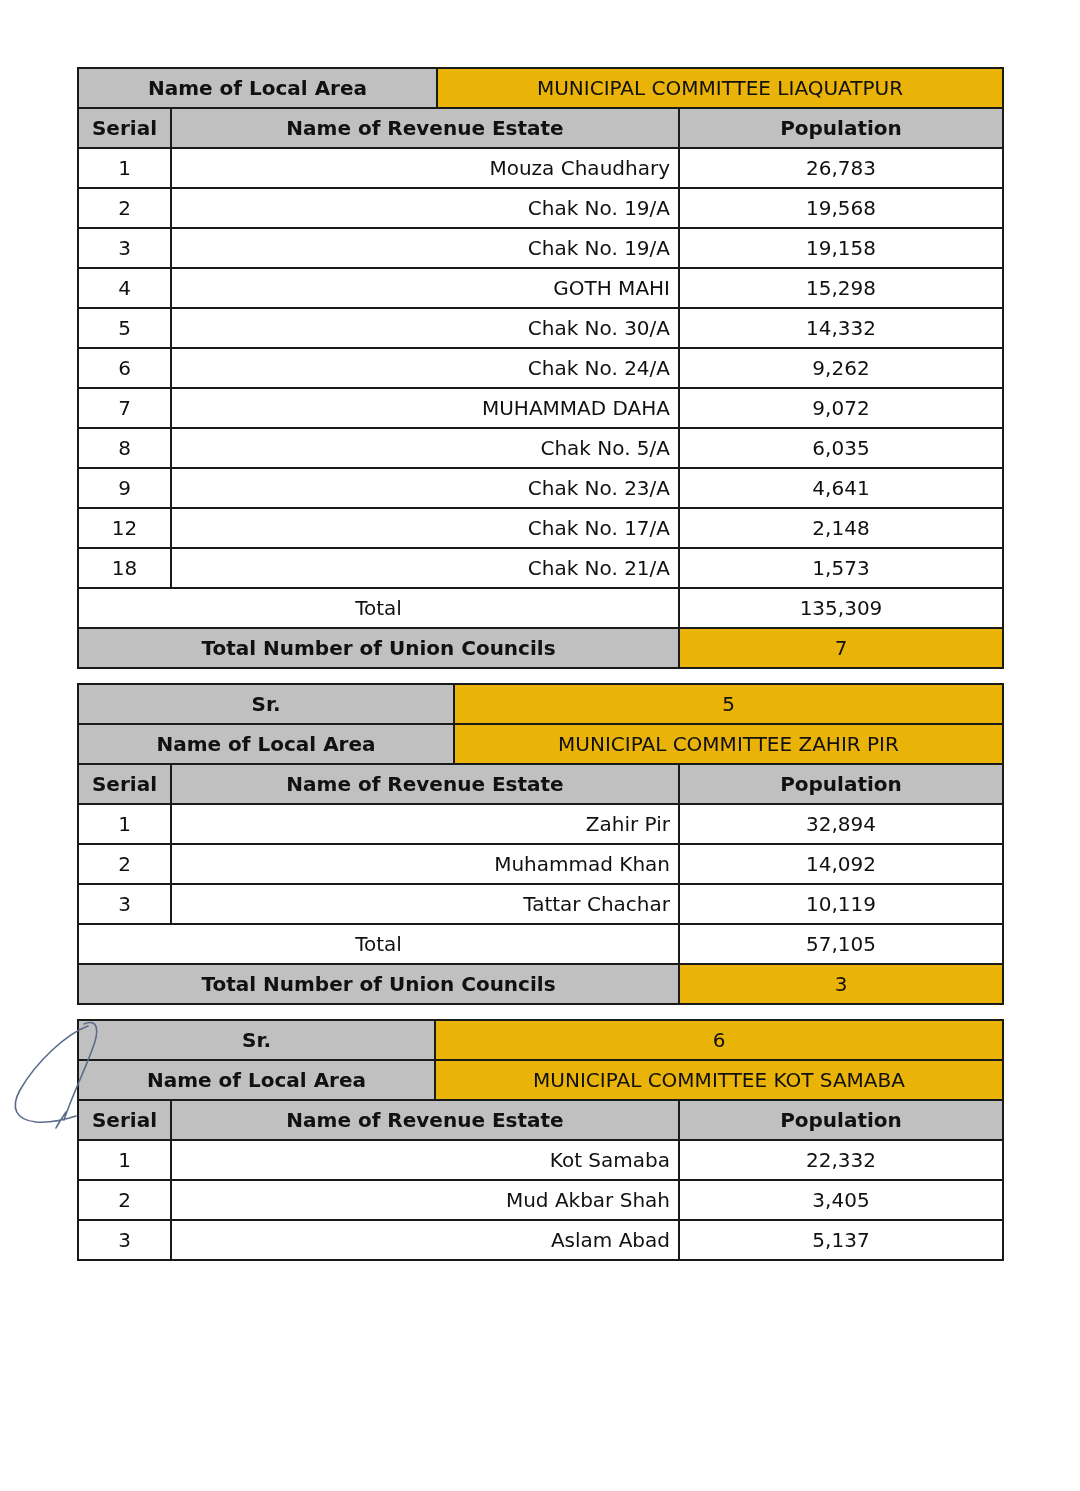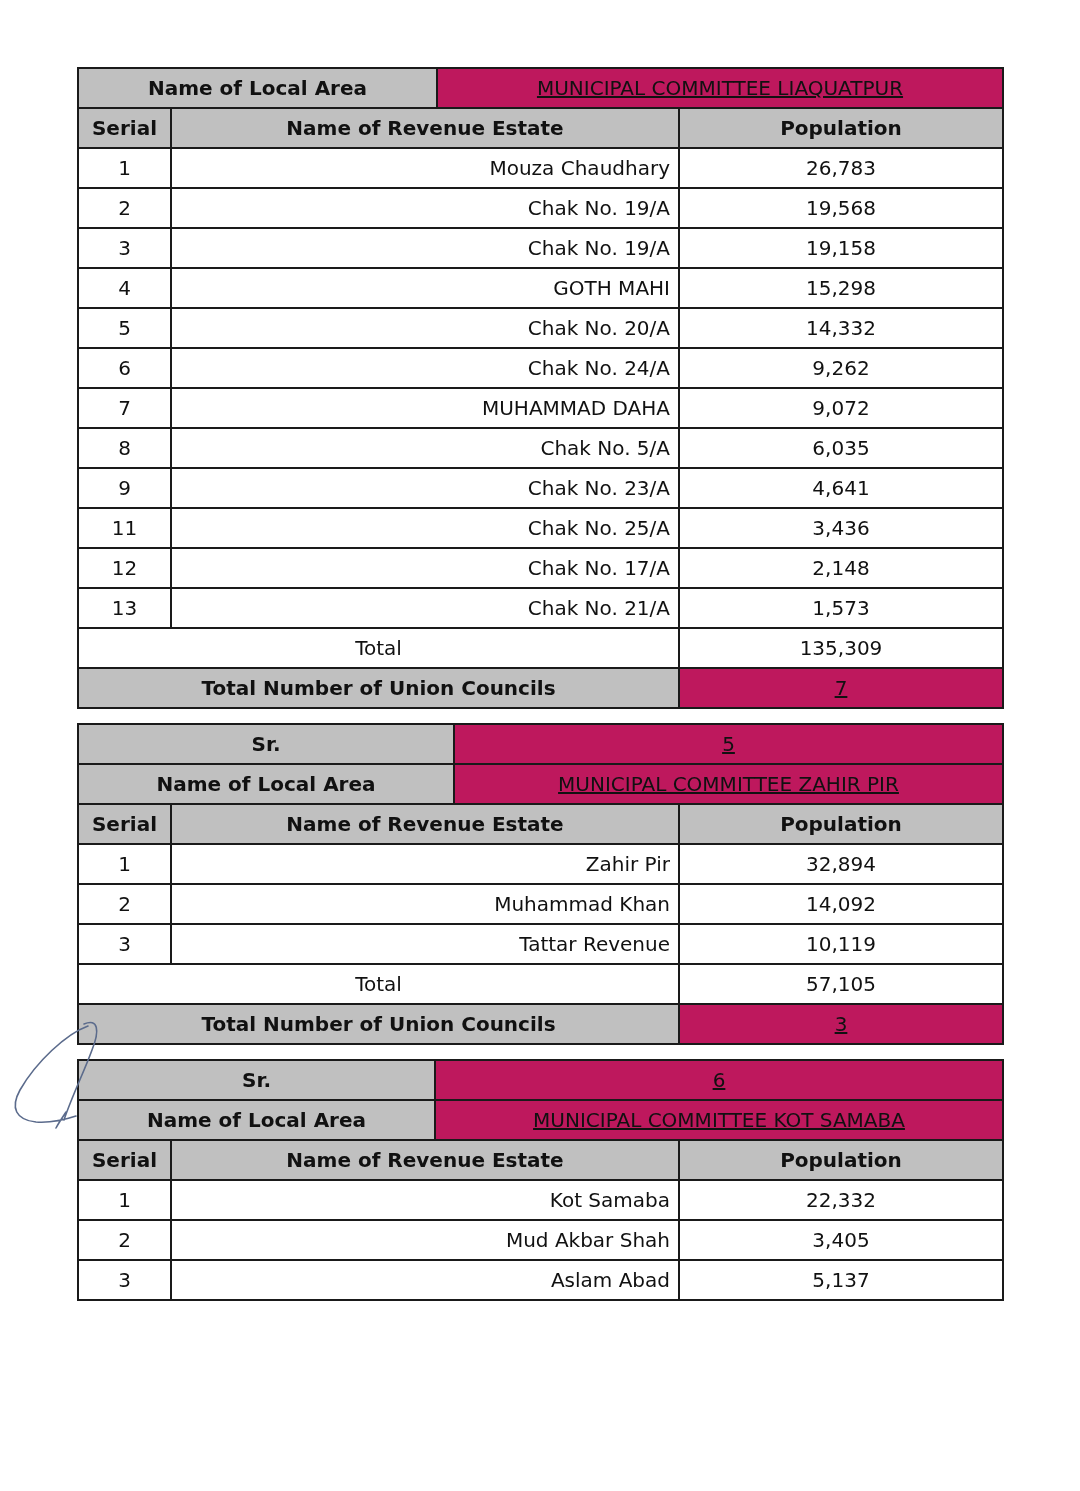--- a/index.html
+++ b/index.html
@@ -11,21 +11,21 @@
   .page { position: absolute; left: 77px; top: 67px; width: 1062px; }
   table.t {
     width: 925px; border-collapse: collapse; table-layout: fixed;
     font-size: 20px;
   }
   table.t td {
     border: 2px solid #1a1a1a; height: 40px; padding: 0 8px;
     vertical-align: middle; box-sizing: border-box;
   }
   .gray { background: #c0c0c0; font-weight: bold; text-align: center; }
-  .white { background: #be185d; text-decoration: underline; }
+  .white { background: #eab308; }
   .c { text-align: center; }
   .l { text-align: right; }
   .b { font-weight: normal; }
   .gap { height: 14px; }
   .sig {
     position: absolute; left: 6px; top: 1016px; width: 100px; height: 115px;
     pointer-events: none;
   }
 </style>
 </head>
@@ -72,21 +72,21 @@
           <td class="l">Chak No. 19/A</td>
           <td class="c">19,158</td>
         </tr>
     <tr>
           <td class="c">4</td>
           <td class="l">GOTH MAHI</td>
           <td class="c">15,298</td>
         </tr>
     <tr>
           <td class="c">5</td>
-          <td class="l">Chak No. 20/A</td>
+          <td class="l">Chak No. 30/A</td>
           <td class="c">14,332</td>
         </tr>
     <tr>
           <td class="c">6</td>
           <td class="l">Chak No. 24/A</td>
           <td class="c">9,262</td>
         </tr>
     <tr>
           <td class="c">7</td>
           <td class="l">MUHAMMAD DAHA</td>
@@ -96,31 +96,26 @@
           <td class="c">8</td>
           <td class="l">Chak No. 5/A</td>
           <td class="c">6,035</td>
         </tr>
     <tr>
           <td class="c">9</td>
           <td class="l">Chak No. 23/A</td>
           <td class="c">4,641</td>
         </tr>
     <tr>
-          <td class="c">11</td>
-          <td class="l">Chak No. 25/A</td>
-          <td class="c">3,436</td>
-        </tr>
-    <tr>
           <td class="c">12</td>
           <td class="l">Chak No. 17/A</td>
           <td class="c">2,148</td>
         </tr>
     <tr>
-          <td class="c">13</td>
+          <td class="c">18</td>
           <td class="l">Chak No. 21/A</td>
           <td class="c">1,573</td>
         </tr>
     <tr>
       <td colspan="2" class="c b">Total</td>
       <td class="c b">135,309</td>
     </tr>
     <tr>
       <td colspan="2" class="gray">Total Number of Union Councils</td>
       <td class="white c">7</td>
@@ -163,21 +158,21 @@
           <td class="l">Zahir Pir</td>
           <td class="c">32,894</td>
         </tr>
     <tr>
           <td class="c">2</td>
           <td class="l">Muhammad Khan</td>
           <td class="c">14,092</td>
         </tr>
     <tr>
           <td class="c">3</td>
-          <td class="l">Tattar Revenue</td>
+          <td class="l">Tattar Chachar</td>
           <td class="c">10,119</td>
         </tr>
     <tr>
       <td colspan="2" class="c b">Total</td>
       <td class="c b">57,105</td>
     </tr>
     <tr>
       <td colspan="2" class="gray">Total Number of Union Councils</td>
       <td class="white c">3</td>
     </tr>

